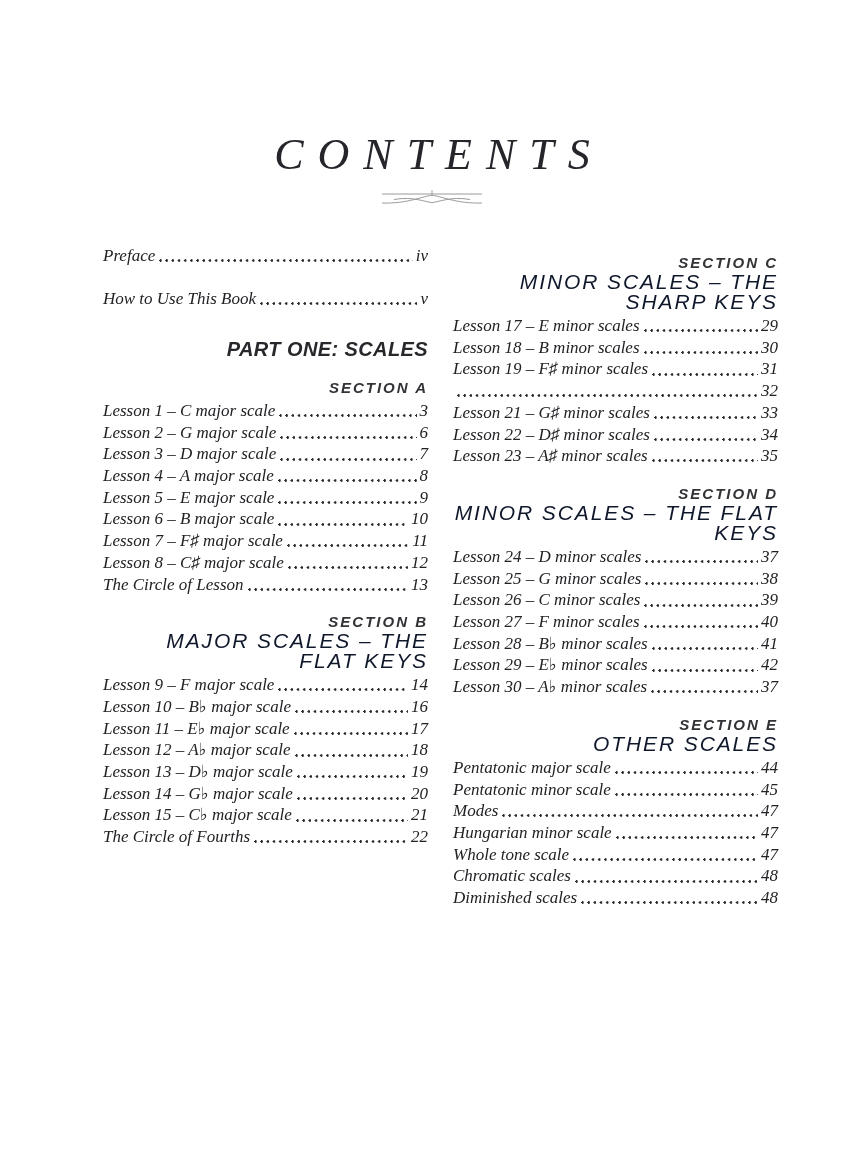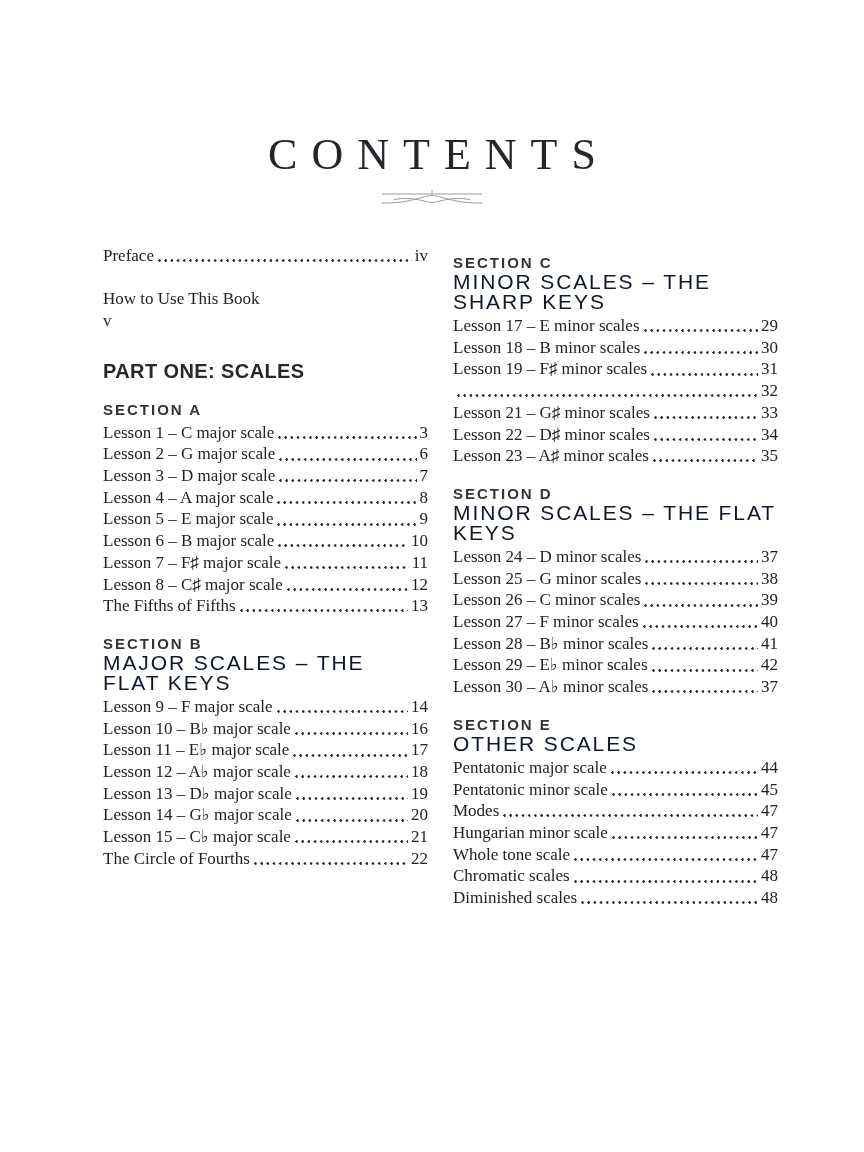--- a/index.html
+++ b/index.html
@@ -7,20 +7,21 @@
     padding: 0;
     background: #ffffff;
   }
   .page {
     position: relative;
     width: 864px;
     height: 1044px;
     background: #ffffff;
     overflow: hidden;
     font-family: "Liberation Serif", "DejaVu Serif", serif;
+    font-style: italic;
   }
   
   .page-header {
     margin-top: 130px;
     text-align: center;
   }
   h1.contents-title {
     margin: 0;
     font-family: "Liberation Serif", "DejaVu Serif", serif;
     font-weight: 400;
@@ -32,21 +33,21 @@
   }
   .flourish {
     display: block;
     margin: 7px auto 0 auto;
   }
   
   .columns {
     display: flex;
     margin: 36px 86px 0 103px;
   }
-  .col { width: 325px; }
+  .col { width: 325px; text-align: right; }
   .col-right { margin-left: 25px; }
 
   
   .toc-row {
     display: flex;
     align-items: baseline;
     font-family: "Liberation Serif", "DejaVu Serif", serif;
     font-size: 17px;
     line-height: 21.7px;
     color: #232125;
@@ -57,21 +58,21 @@
     min-width: 8px;
     align-self: stretch;
     margin: 0 3px 0 4px;
     background-image: radial-gradient(circle at 1.5px 1.5px, #2a282c 1.1px, rgba(0,0,0,0) 1.45px);
     background-size: 6.2px 3px;
     background-repeat: repeat-x;
     background-position: 0 calc(100% - 4.5px);
   }
   .toc-page { white-space: nowrap; }
 
-  #front-matter .toc-row + .toc-row { margin-top: 21.5px; flex-direction: column; }
+  #front-matter .toc-row + .toc-row { margin-top: 21.5px; }
 
   
   h2.part-title {
     margin: 27px 0 0 0;
     font-family: "Liberation Sans", "DejaVu Sans", sans-serif;
     font-weight: 700;
     font-size: 20px;
     line-height: 24px;
     letter-spacing: 0.4px;
     color: #28272b;
@@ -178,21 +179,21 @@
     <span class="toc-page">11</span>
   </div>
 
   <div class="toc-row">
     <span class="toc-label">Lesson 8 – C♯ major scale</span>
     <span class="toc-dots"></span>
     <span class="toc-page">12</span>
   </div>
 
   <div class="toc-row">
-    <span class="toc-label">The Fifths of Fifths</span>
+    <span class="toc-label">The Circle of Lesson</span>
     <span class="toc-dots"></span>
     <span class="toc-page">13</span>
   </div>
 </div>
   </section>
 
   <section class="section">
     <h3 class="section-name">SECTION B</h3>
     <div class="section-subtitle">MAJOR SCALES – THE FLAT KEYS</div>
     <div class="entries">

